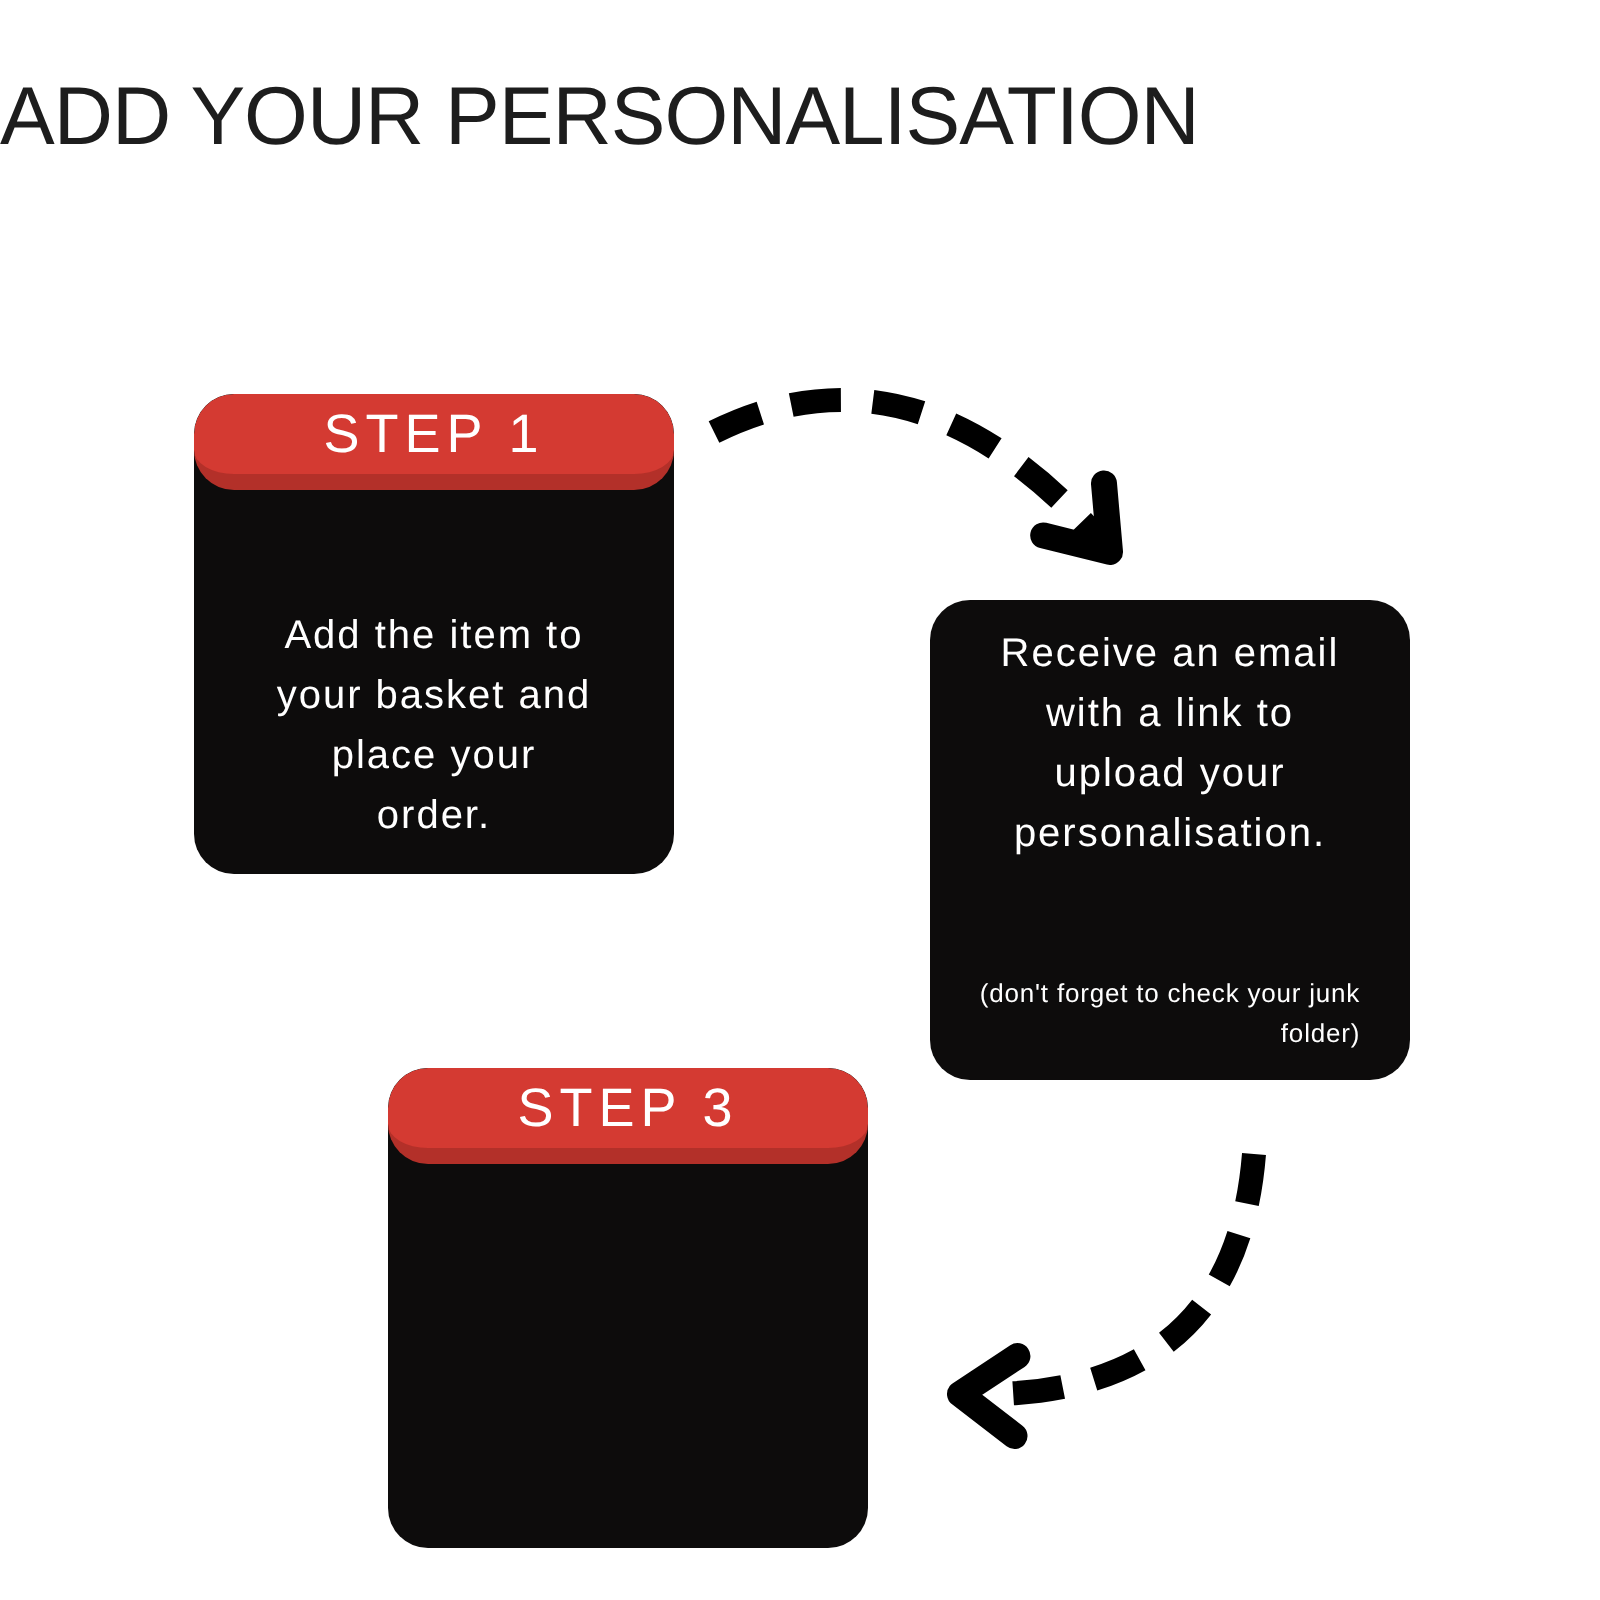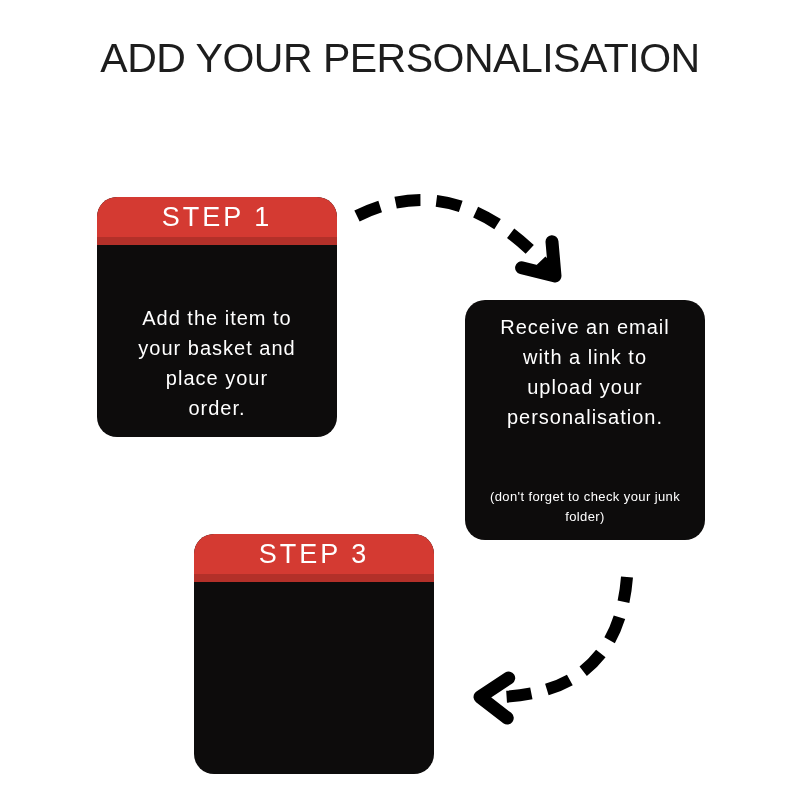--- a/index.html
+++ b/index.html
@@ -13,50 +13,50 @@
   }
   html,body{margin:0;padding:0;background:var(--background,#fff);}
   .canvas{
     position:relative;width:800px;height:800px;
     background:var(--background,#fff);
     font-family:"Liberation Sans",sans-serif;
     overflow:hidden;
   }
   .title{
     position:absolute;top:26px;left:0;width:800px;
-    text-align:center;color:var(--title-text,#1d1d1d);
+    color:var(--title-text,#1d1d1d);
     font-size:41px;letter-spacing:-0.5px;line-height:1.6;
     font-weight:400;
   }
   .card{
     position:absolute;width:240px;height:240px;
     border-radius:20px;overflow:hidden;
     background:var(--card-black,#0d0c0c);
     display:flex;flex-direction:column;
   }
   .card-header{
     height:40px;flex:0 0 auto;
     background:var(--header-red,#d43a32);
     border-bottom:8px solid var(--header-red-dark,#b33029);
     color:var(--text,#fff);
     display:flex;align-items:center;justify-content:center;
-    font-size:27px;letter-spacing:3px;
+    font-size:27px;letter-spacing:3px;border-radius:20px;
   }
   .card-body{
     flex:1 1 auto;display:flex;flex-direction:column;
     align-items:center;color:var(--text,#fff);
     padding:12px 14px 14px 14px;
   }
   .card-body.centered{justify-content:flex-end;}
   .body-text{
     text-align:center;font-size:20px;letter-spacing:1px;
     line-height:1.5;white-space:pre-line;
   }
   .note-text{
-    margin-top:auto;text-align:center;font-size:13px;
+    margin-top:auto;text-align:right;font-size:13px;
     letter-spacing:0.4px;line-height:1.5;white-space:pre-line;
   }
   #card-step-1{left:97px;top:197px;}
   #card-step-2{left:465px;top:300px;}
   #card-step-3{left:194px;top:506px;margin-top:28px;}
   .arrow-svg{position:absolute;overflow:visible;color:var(--arrow,#000);}
   #arrow-1{left:345px;top:190px;}
   #arrow-2{left:450px;top:565px;}
 </style>
 </head>

